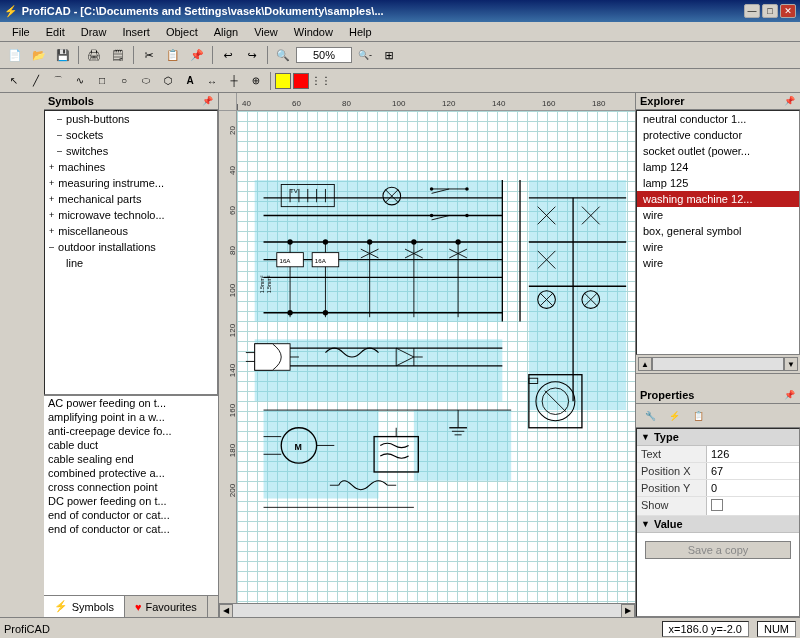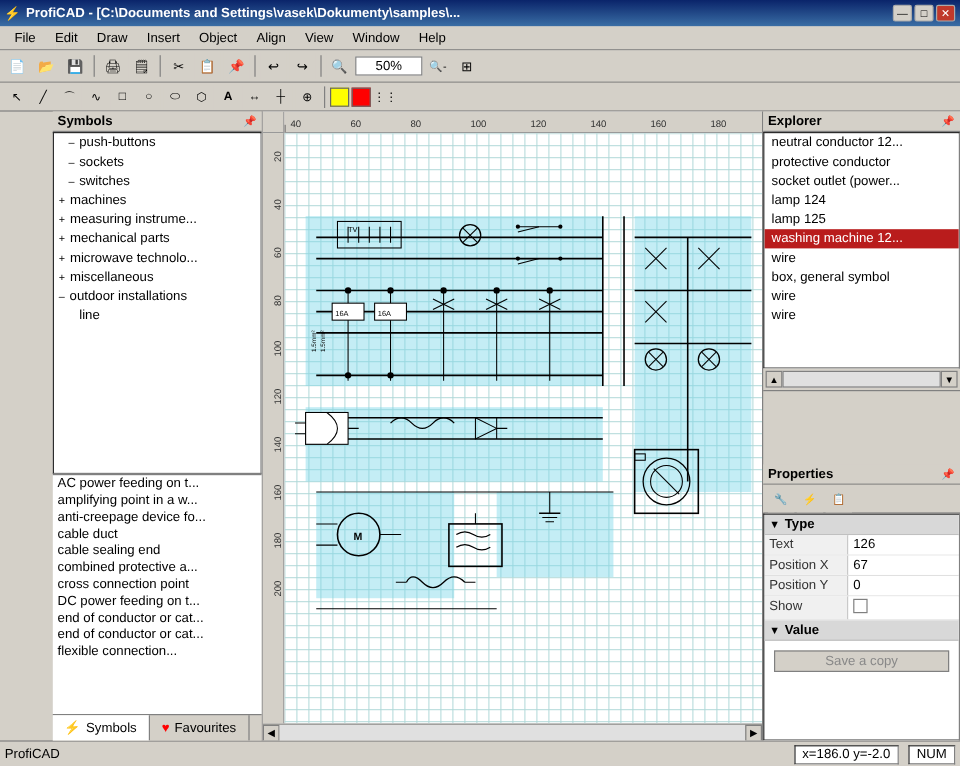--- a/index.html
+++ b/index.html
@@ -47,21 +47,21 @@
 
     
     .bottom-tabs { height: 22px; display: flex; border-top: 1px solid #808080; background: #d4d0c8; }
     .tab { padding: 3px 10px; font-size: 11px; cursor: pointer; border-right: 1px solid #808080; display: flex; align-items: center; gap: 4px; }
     .tab.active { background: white; border-bottom: none; }
 
     
     .canvas-area { flex: 1; background: #e5e5e5; display: flex; flex-direction: column; overflow: hidden; }
 
     
-    .right-panel { width: 165px; background: #d4d0c8; border-left: 1px solid #808080; display: flex; flex-direction: column; gap: 48px; }
+    .right-panel { width: 165px; background: #d4d0c8; border-left: 1px solid #808080; display: flex; flex-direction: column; }
     .explorer-panel { flex: 1; display: flex; flex-direction: column; border-bottom: 1px solid #808080; }
     .explorer-list { flex: 1; overflow-y: auto; background: white; border: 1px inset #808080; font-size: 11px; }
     .explorer-item { padding: 2px 6px; cursor: pointer; white-space: nowrap; overflow: hidden; text-overflow: ellipsis; }
     .explorer-item.selected { background: #b91c1c; color: white; }
 
     
     .properties-panel { height: 230px; display: flex; flex-direction: column; margin-top: 13px; }
     .prop-toolbar { height: 24px; background: #d4d0c8; border-bottom: 1px solid #808080; display: flex; align-items: center; padding: 0 4px; gap: 2px; }
     .prop-content { flex: 1; overflow-y: auto; background: white; border: 1px inset #808080; font-size: 11px; }
     .prop-section { background: #d8d8d8; padding: 2px 4px; font-weight: bold; border-bottom: 1px solid #c0c0c0; display: flex; align-items: center; gap: 4px; }
@@ -225,21 +225,20 @@
       <div class="desc-item">AC power feeding on t...</div>
       <div class="desc-item">amplifying point in a w...</div>
       <div class="desc-item">anti-creepage device fo...</div>
       <div class="desc-item">cable duct</div>
       <div class="desc-item">cable sealing end</div>
       <div class="desc-item">combined protective a...</div>
       <div class="desc-item">cross connection point</div>
       <div class="desc-item">DC power feeding on t...</div>
       <div class="desc-item">end of conductor or cat...</div>
       <div class="desc-item">end of conductor or cat...</div>
-      <div class="desc-item">flexible connection...</div>
     </div>
 
     <div class="bottom-tabs">
       <div class="tab active">
         <span>⚡</span>
         <span>Symbols</span>
       </div>
       <div class="tab">
         <span style="color:red;">♥</span>
         <span>Favourites</span>
@@ -433,21 +432,21 @@
   </div>
 
   <div class="right-panel">
 
     <div class="explorer-panel">
       <div class="panel-header">
         <span>Explorer</span>
         <span class="panel-pin">📌</span>
       </div>
       <div class="explorer-list">
-        <div class="explorer-item">neutral conductor 12...</div>
+        <div class="explorer-item">neutral conductor 1...</div>
         <div class="explorer-item">protective conductor</div>
         <div class="explorer-item">socket outlet (power...</div>
         <div class="explorer-item">lamp 124</div>
         <div class="explorer-item">lamp 125</div>
         <div class="explorer-item selected">washing machine 12...</div>
         <div class="explorer-item">wire</div>
         <div class="explorer-item">box, general symbol</div>
         <div class="explorer-item">wire</div>
         <div class="explorer-item">wire</div>
       </div>

